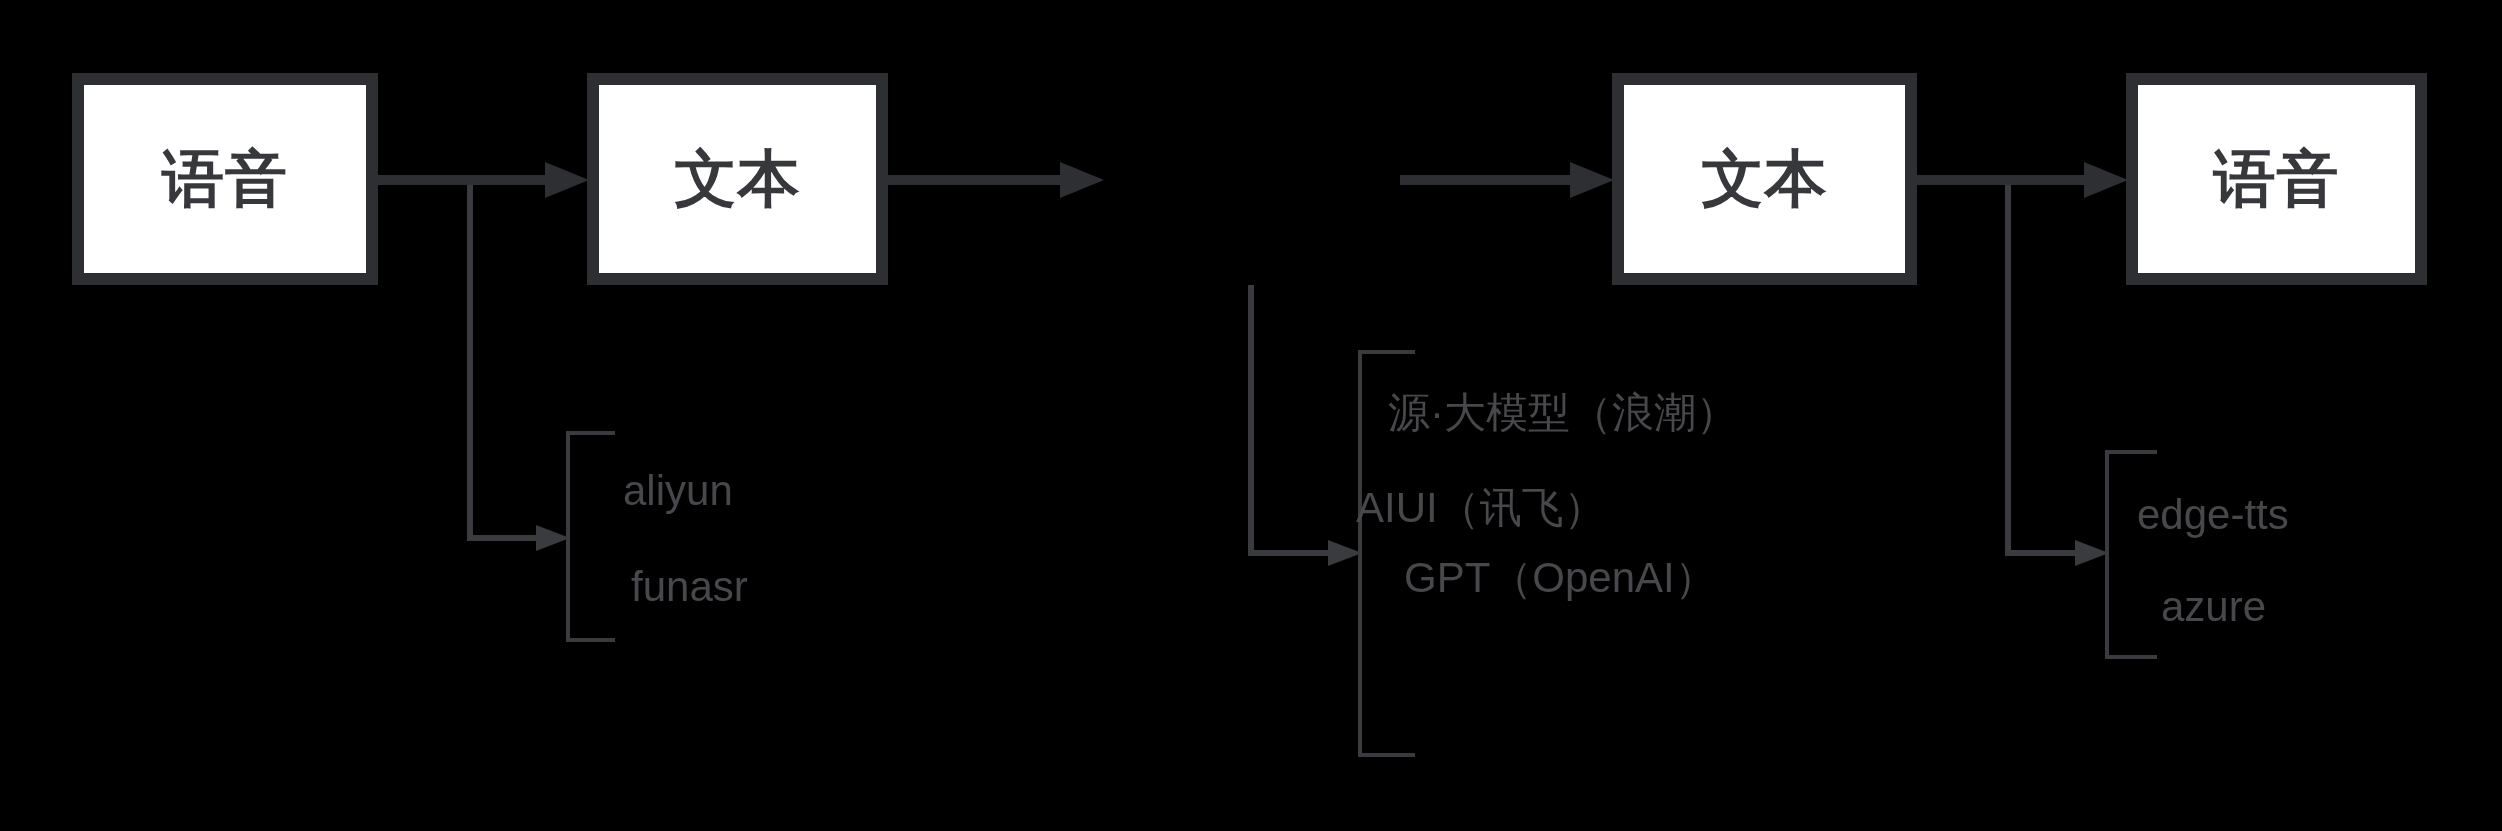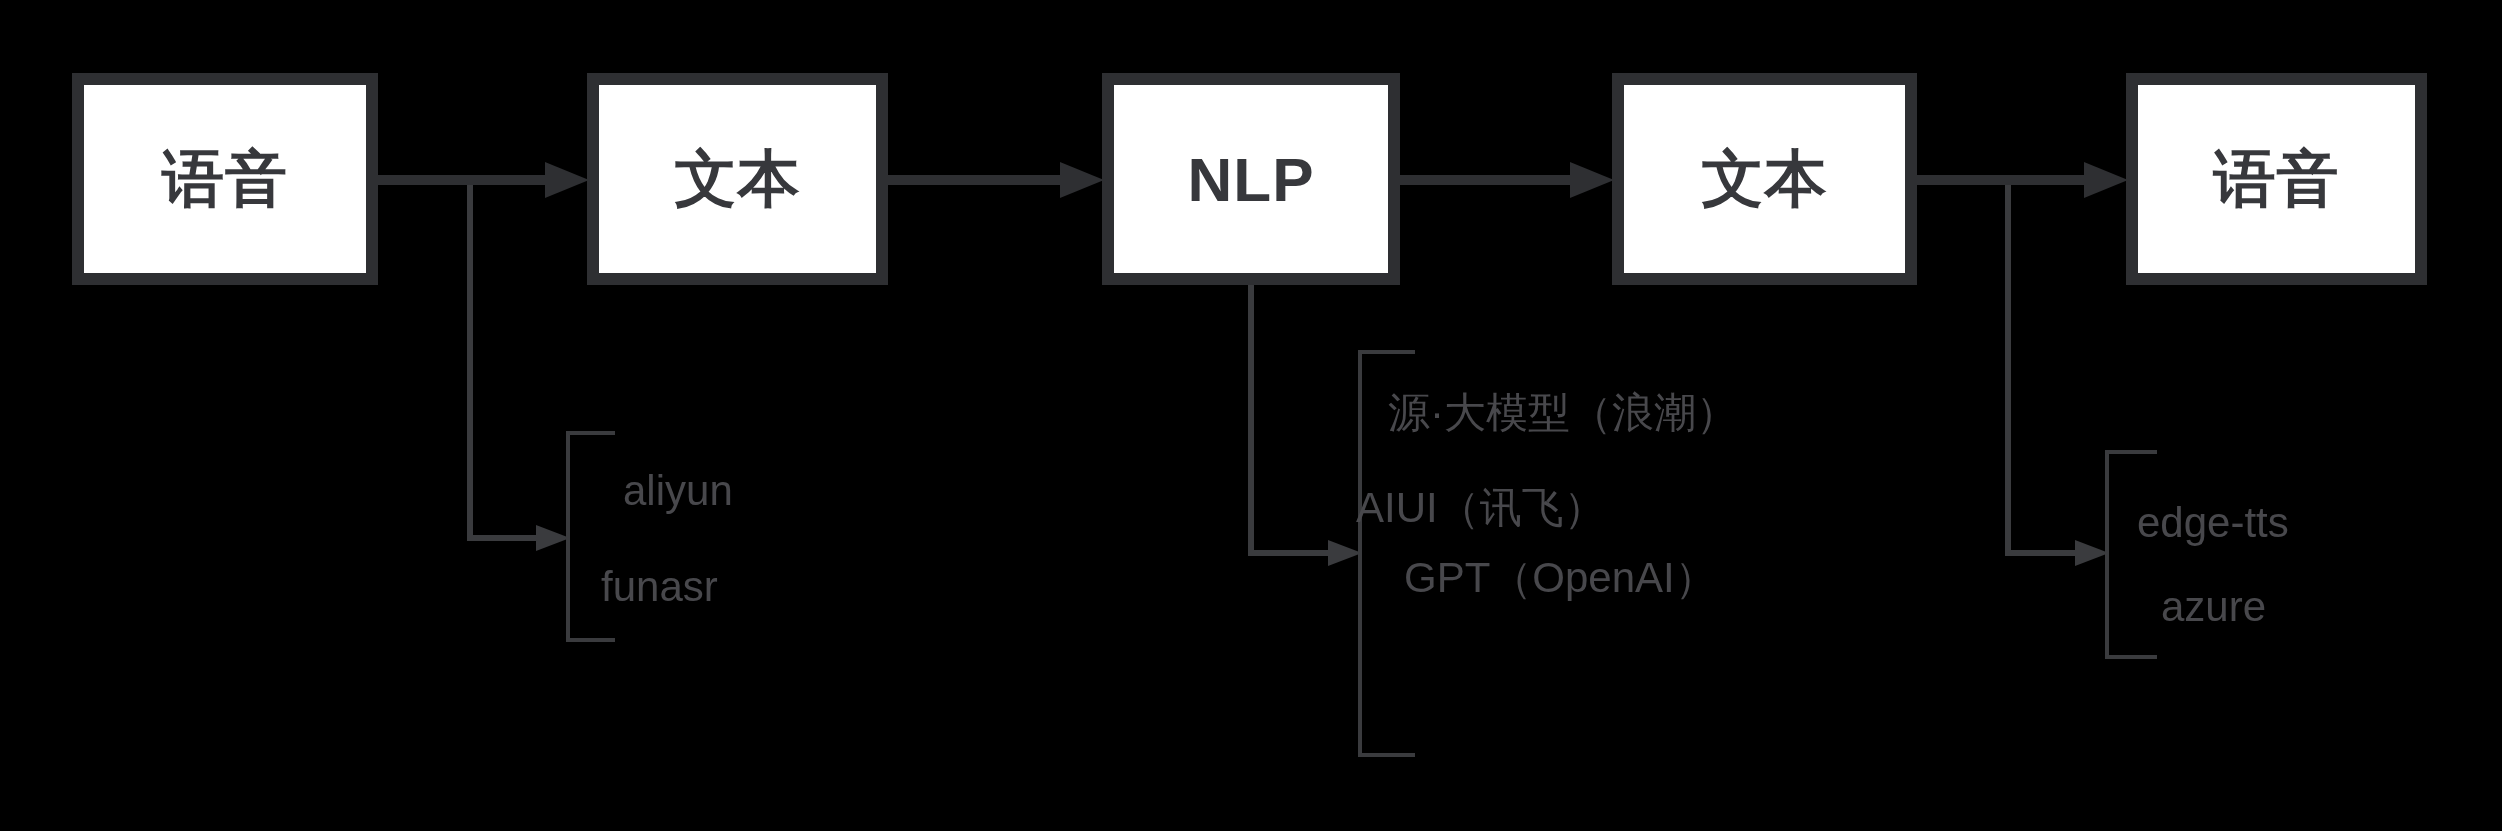--- a/index.html
+++ b/index.html
@@ -75,27 +75,26 @@
 
     <g style="stroke:var(--branch-line);fill:none;">
       <polyline points="2008,185 2008,553 2079,553" stroke-width="6"></polyline>
       <polygon points="2075,540 2109,553 2075,566" stroke="none" style="fill:var(--branch-line);"></polygon>
     </g>
     <path d="M 2157 452 H 2107 V 657 H 2157" style="stroke:var(--branch-line);fill:none;" stroke-width="4"></path>
   </svg>
 
   <div class="node" style="left:72px;width:306px;">语音</div>
   <div class="node" style="left:587px;width:301px;">文本</div>
-  <div class="node" style="left:1102px;width:298px;">NLP</div>
   <div class="node" style="left:1612px;width:305px;">文本</div>
   <div class="node" style="left:2126px;width:301px;">语音</div>
 
   <div class="branch-label" style="left:575px;top:465px;margin-left:48px;">aliyun</div>
-  <div class="branch-label" style="left:601px;top:561px;">funasr</div>
+  <div class="branch-label" style="left:631px;top:561px;">funasr</div>
 
   <div class="branch-label" style="left:1388px;top:387px;">源·大模型（浪潮）</div>
   <div class="branch-label" style="left:1356px;top:482px;">AIUI（讯飞）</div>
   <div class="branch-label" style="left:1388px;top:552px;margin-left:16px;">GPT（OpenAI）</div>
 
-  <div class="branch-label" style="left:2137px;top:489px;margin-top:8px;">edge-tts</div>
+  <div class="branch-label" style="left:2137px;top:489px;">edge-tts</div>
   <div class="branch-label" style="left:2137px;top:581px;margin-left:24px;">azure</div>
 
 </div>
 
 </body></html>

